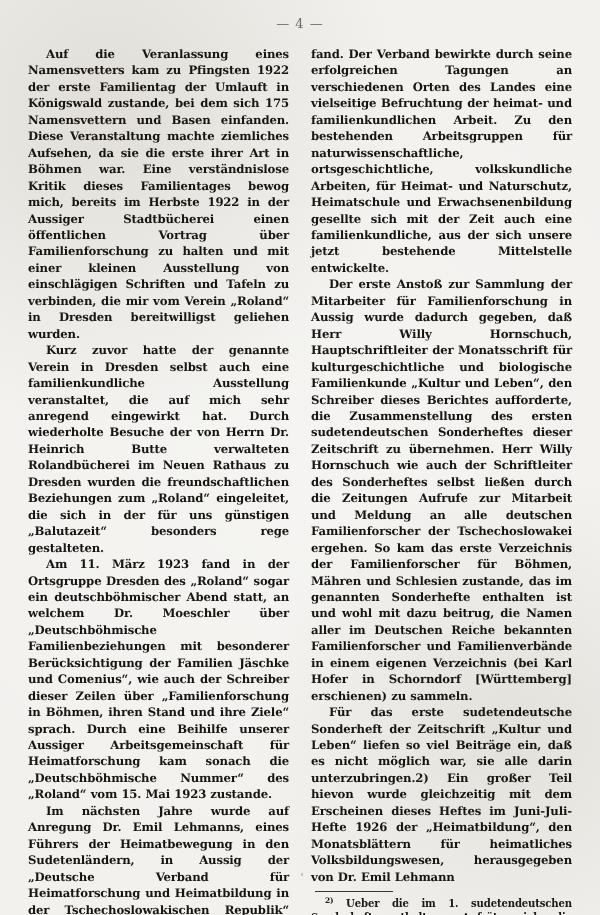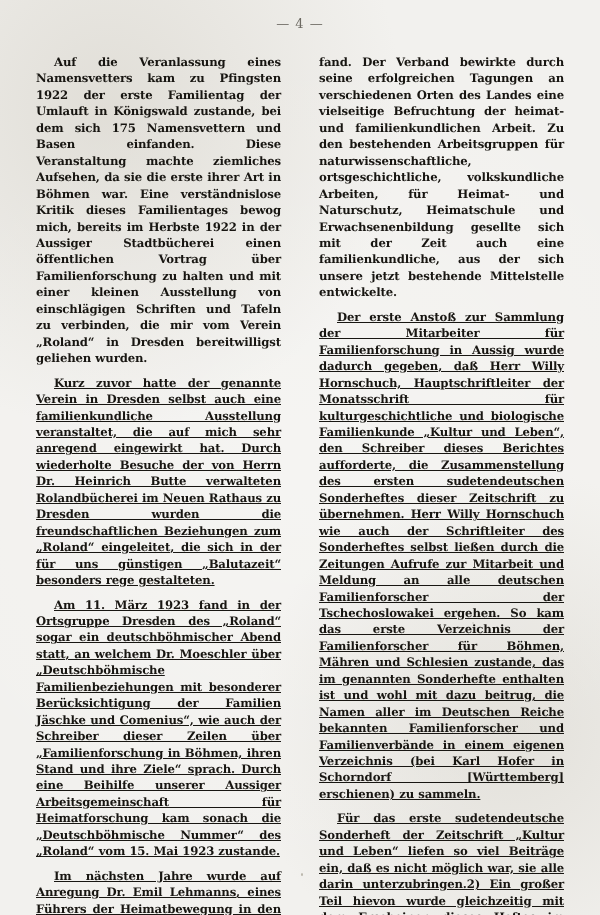--- a/index.html
+++ b/index.html
@@ -77,29 +77,28 @@
     text-justify: inter-word;
     hyphens: none;
     -webkit-font-smoothing: none;
     font-weight: 600;
     letter-spacing: -0.15px;
     word-spacing: 0.3px;
     text-rendering: geometricPrecision;
     filter: blur(0.18px) contrast(1.05);
   }
   .fr p {
-    margin: 8px;
+    margin: 0;
     text-indent: 18px;
   }
   .fr p.cont {
     text-indent: 0;
   }
   .fr p + p {
     margin-top: 0;
-    text-decoration: underline;
   }
 
   .footnote-wrap {
     flex: 0 0 auto;
     margin-top: 6px;
   }
   .footnote-rule {
     width: 78px;
     height: 0;
     border-top: 1px solid #3a3731;

